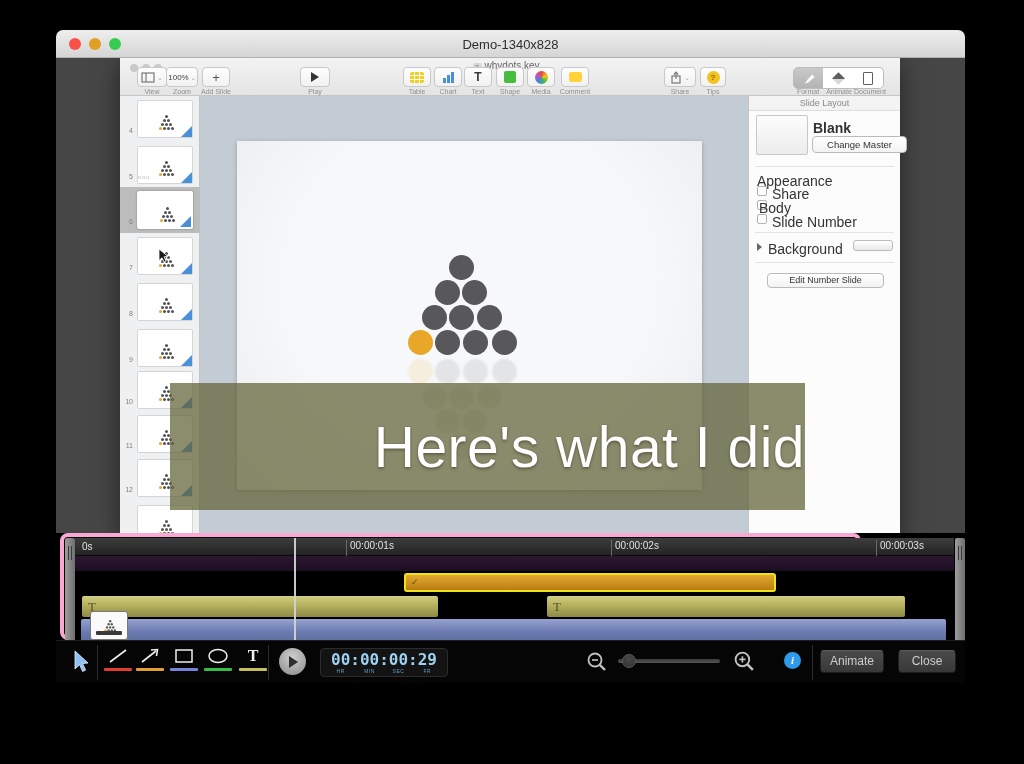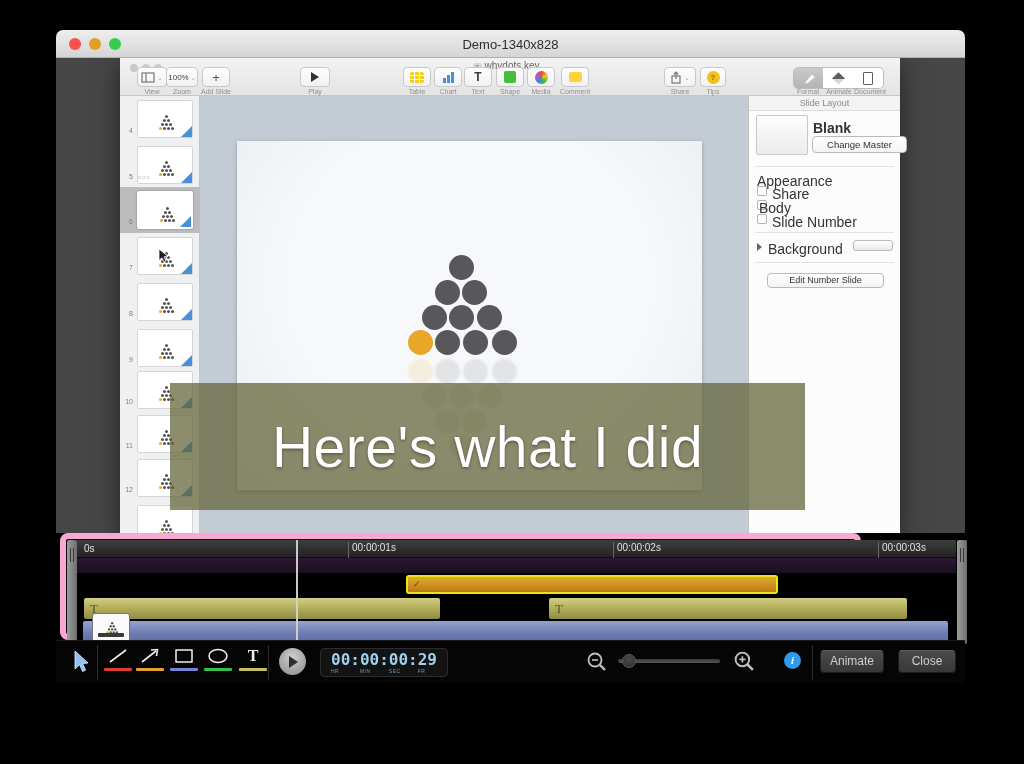--- a/index.html
+++ b/index.html
@@ -53,25 +53,25 @@
 
   
   .kn-sidebar{left:628px;top:38px;width:152px;height:437px;background:#fcfcfc;border-left:1px solid #c4c4c4;box-sizing:border-box}
   .sb-hdr{left:0;top:0;width:151px;height:14px;background:#f3f3f3;border-bottom:1px solid #ddd;font-size:9px;color:#8a8a8a;text-align:center;line-height:14px}
   .sb-div{left:6px;width:139px;height:1px;background:#e3e3e3}
   .sb-btn{border:1px solid #bababa;border-radius:4px;background:linear-gradient(#fff,#f3f3f3);font-size:9.5px;color:#333;text-align:center;box-sizing:border-box}
   .cb{width:10px;height:10px;border:1px solid #b3b3b3;border-radius:2px;background:#fff;box-sizing:border-box}
   .sb-txt{font-size:14px;color:#333}
 
   
-  .banner{left:114px;top:325px;width:635px;height:127px;background:rgba(97,99,55,.73);display:flex;align-items:center;justify-content:center}
+  .banner{left:114px;top:325px;width:635px;height:127px;background:rgba(97,99,55,.73);display:flex;align-items:center;justify-content:flex-end}
   .banner span{font-size:57px;color:#fff;letter-spacing:.5px;text-shadow:0 0 1px rgba(45,45,25,.85),0 2px 3px rgba(45,45,25,.4)}
 
   
-  .timeline{left:4px;top:503px;width:801px;height:107px;background:#020202;border:6px solid #f9a8d4;border-radius:8px;box-sizing:border-box}
+  .timeline{left:4px;top:503px;width:801px;height:107px;background:#020202;border:4px solid #f9a8d4;border-radius:8px;box-sizing:border-box}
   .ruler{left:11px;top:1px;width:879px;height:18px;background:linear-gradient(#3d3d3d,#232323);border-bottom:1px solid #0a0a0a;box-sizing:border-box}
   .rlabel{top:3px;font-size:10px;color:#e2e2e2}
   .rtick{border-left:1px solid #6a6a6a;padding-left:3px}
   .row-purple{left:11px;top:19px;width:879px;height:15px;background:linear-gradient(#2c1731,#1b0e21)}
   .row-clip{left:11px;top:34px;width:879px;height:24px;background:#000}
   .clip-orange{left:329px;top:2px;width:372px;height:19px;background:linear-gradient(#e2aa30,#ba7c13);border:2px solid #eee21c;border-radius:3px;box-sizing:border-box}
   .clip-check{position:absolute;left:5px;top:2px;font-size:9px;color:#5f4d0e}
   .row-text{left:11px;top:58px;width:879px;height:23px;background:#000}
   .tseg{top:1px;height:21px;background:linear-gradient(#d3cf84 0%,#b4b05c 45%,#8f8b45 100%);border-radius:2px}
   .tglyph{position:absolute;left:6px;top:3px;font-family:"Liberation Serif",serif;font-size:13px;color:#56532a;line-height:15px}
@@ -86,21 +86,21 @@
 
   
   .btm{left:0;top:610px;width:909px;height:43px;background:#050505;border-top:1px solid #1c1c1c;box-sizing:border-box}
   .vsep{top:4px;width:1px;height:35px;background:#2d2d2d}
   .toolcell{top:6px;width:30px;height:30px;display:flex;flex-direction:column;align-items:center;justify-content:flex-start;gap:2px}
   .uline{width:28px;height:2.5px;border-radius:1px;margin-top:1px}
   .tglyphT{font-family:"Liberation Serif",serif;font-weight:bold;font-size:16px;color:#f0f0f0;line-height:18px}
   .playbtn{top:7px;left:223px;width:27px;height:27px;border-radius:50%;background:radial-gradient(circle at 50% 35%,#cfcfcf,#8a8a8a);display:flex;align-items:center;justify-content:center}
   .playbtn .tri-right{border-left:9px solid #2e2e2e;border-top:6px solid transparent;border-bottom:6px solid transparent;margin-left:2px}
   .tc{left:264px;top:7px;width:128px;height:29px;background:#131313;border:1px solid #2c2c2c;border-radius:4px;box-sizing:border-box;display:flex;align-items:flex-start;justify-content:center;padding-top:2px}
-  .tc .grp{display:flex;flex-direction:column;}
+  .tc .grp{display:flex;flex-direction:column;align-items:center}
   .tc .v,.tc .col{font-family:"DejaVu Sans Mono",monospace;font-size:16px;font-weight:bold;color:#9ed1ef;line-height:17px}
   .tc .l{font-size:5px;color:#5f9fc7;letter-spacing:.5px;margin-top:0px}
   .slider-track{left:562px;top:18px;width:102px;height:4px;background:linear-gradient(#3a3a3a,#555);border-radius:2px}
   .slider-knob{left:566px;top:13px;width:14px;height:14px;border-radius:50%;background:radial-gradient(circle at 50% 35%,#4a4a4a,#2e2e2e);border:1px solid #5c5c5c;box-sizing:border-box}
   .info{left:728px;top:11px;width:17px;height:17px;border-radius:50%;background:#2f9bea;color:#fff;font-family:"Liberation Serif",serif;font-style:italic;font-weight:bold;font-size:11px;text-align:center;line-height:17px}
   .dark-btn{top:9px;height:23px;background:linear-gradient(#4a4a4a,#383838);border:1px solid #1f1f1f;border-top-color:#5c5c5c;border-radius:4px;color:#ccc;font-size:12px;text-align:center;line-height:21px;box-sizing:border-box}
 </style>
 </head>
 <body>
 

